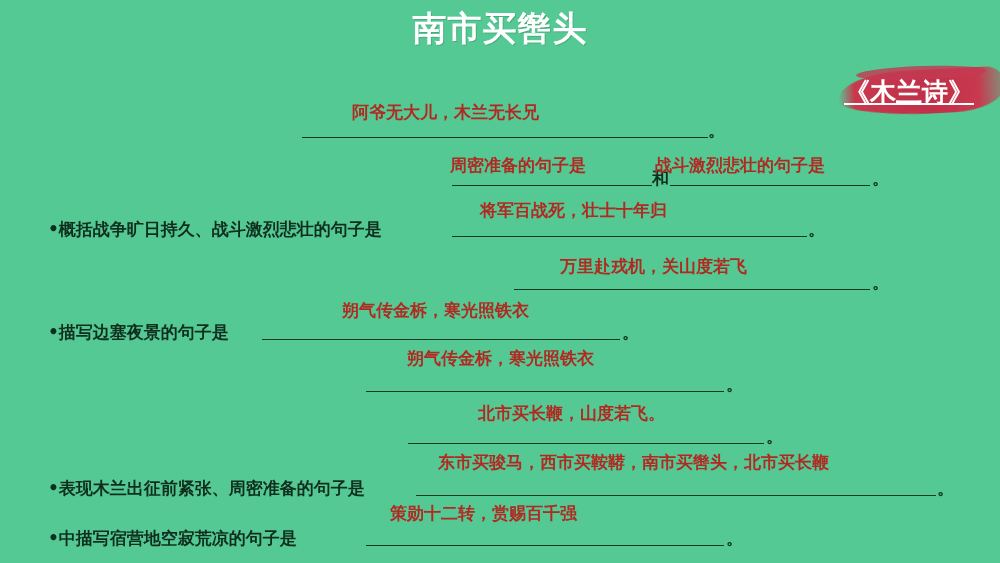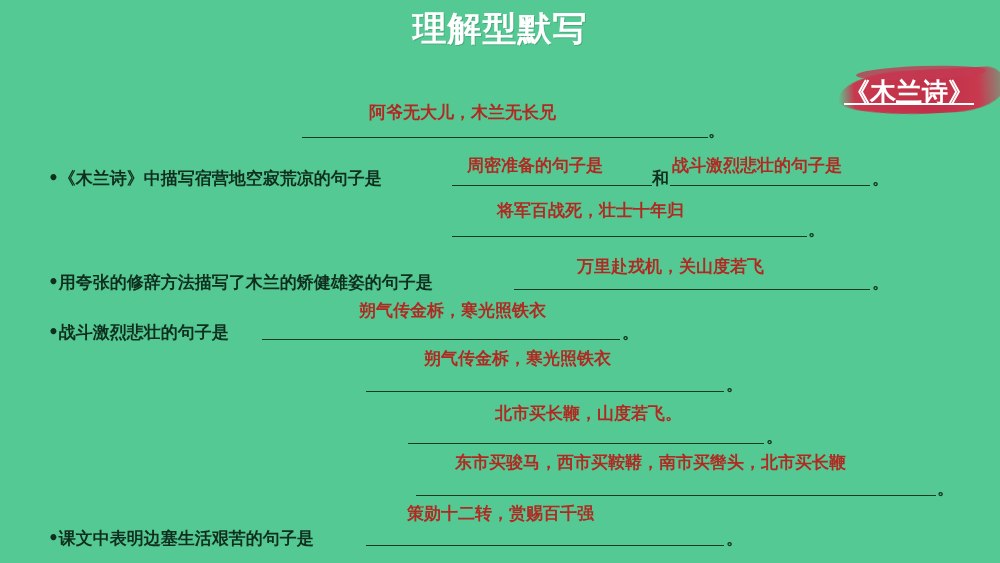--- a/index.html
+++ b/index.html
@@ -98,86 +98,85 @@
       bottom: 0;
       line-height: 20px;
     }
     .ans {
       position: absolute;
       font-size: 17px;
       font-weight: bold;
       color: #b02a22;
       white-space: nowrap;
       line-height: 20px;
-      margin-left: 17px;
     }
   </style>
 </head>
 <body>
 
-<div class="title">理解型默写</div>
+<div class="title">南市买辔头</div>
 
 <div class="badge">
   <div class="brush"></div>
   <div class="brush2"></div>
   <div class="text">《木兰诗》</div>
 </div>
 
 <div class="q" style="top:110px; width:700px;">
   <div class="blank" style="left:254px; width:406px;"></div>
   <span class="dot" style="left:660px;">。</span>
 </div>
 <div class="ans" style="left:352px; top:102px;">阿爷无大儿，木兰无长兄</div>
 
 <div class="q" style="top:158px; width:900px;">
-  <span class="stem">•《木兰诗》中描写宿营地空寂荒凉的句子是</span>
   <div class="blank" style="left:404px; width:200px;"></div>
   <span class="he" style="left:604px;">和</span>
   <div class="blank" style="left:622px; width:200px;"></div>
   <span class="dot" style="left:824px;">。</span>
 </div>
 <div class="ans" style="left:450px; top:155px;">周密准备的句子是</div>
 <div class="ans" style="left:655px; top:155px;">战斗激烈悲壮的句子是</div>
 
 <div class="q" style="top:209px; width:900px;">
+  <span class="stem">•概括战争旷日持久、战斗激烈悲壮的句子是</span>
   <div class="blank" style="left:404px; width:355px;"></div>
   <span class="dot" style="left:760px;">。</span>
 </div>
 <div class="ans" style="left:480px; top:200px;">将军百战死，壮士十年归</div>
 
 <div class="q" style="top:262px; width:900px;">
-  <span class="stem">•用夸张的修辞方法描写了木兰的矫健雄姿的句子是</span>
   <div class="blank" style="left:466px; width:356px;"></div>
   <span class="dot" style="left:824px;">。</span>
 </div>
 <div class="ans" style="left:560px; top:256px;">万里赴戎机，关山度若飞</div>
 
 <div class="q" style="top:312px; width:700px;">
-  <span class="stem">•战斗激烈悲壮的句子是</span>
+  <span class="stem">•描写边塞夜景的句子是</span>
   <div class="blank" style="left:214px; width:358px;"></div>
   <span class="dot" style="left:574px;">。</span>
 </div>
 <div class="ans" style="left:342px; top:300px;">朔气传金柝，寒光照铁衣</div>
 
 <div class="q" style="top:364px; width:750px;">
   <div class="blank" style="left:318px; width:358px;"></div>
   <span class="dot" style="left:678px;">。</span>
 </div>
 <div class="ans" style="left:407px; top:348px;">朔气传金柝，寒光照铁衣</div>
 
 <div class="q" style="top:416px; width:800px;">
   <div class="blank" style="left:360px; width:356px;"></div>
   <span class="dot" style="left:718px;">。</span>
 </div>
 <div class="ans" style="left:478px; top:403px;">北市买长鞭，山度若飞。</div>
 
 <div class="q" style="top:468px; width:950px;">
+  <span class="stem">•表现木兰出征前紧张、周密准备的句子是</span>
   <div class="blank" style="left:368px; width:520px;"></div>
   <span class="dot" style="left:889px;">。</span>
 </div>
 <div class="ans" style="left:438px; top:452px;">东市买骏马，西市买鞍鞯，南市买辔头，北市买长鞭</div>
 
 <div class="q" style="top:518px; width:750px;">
-  <span class="stem">•课文中表明边塞生活艰苦的句子是</span>
+  <span class="stem">•中描写宿营地空寂荒凉的句子是</span>
   <div class="blank" style="left:318px; width:358px;"></div>
   <span class="dot" style="left:678px;">。</span>
 </div>
 <div class="ans" style="left:390px; top:503px;">策勋十二转，赏赐百千强</div>
 
 </body></html>

